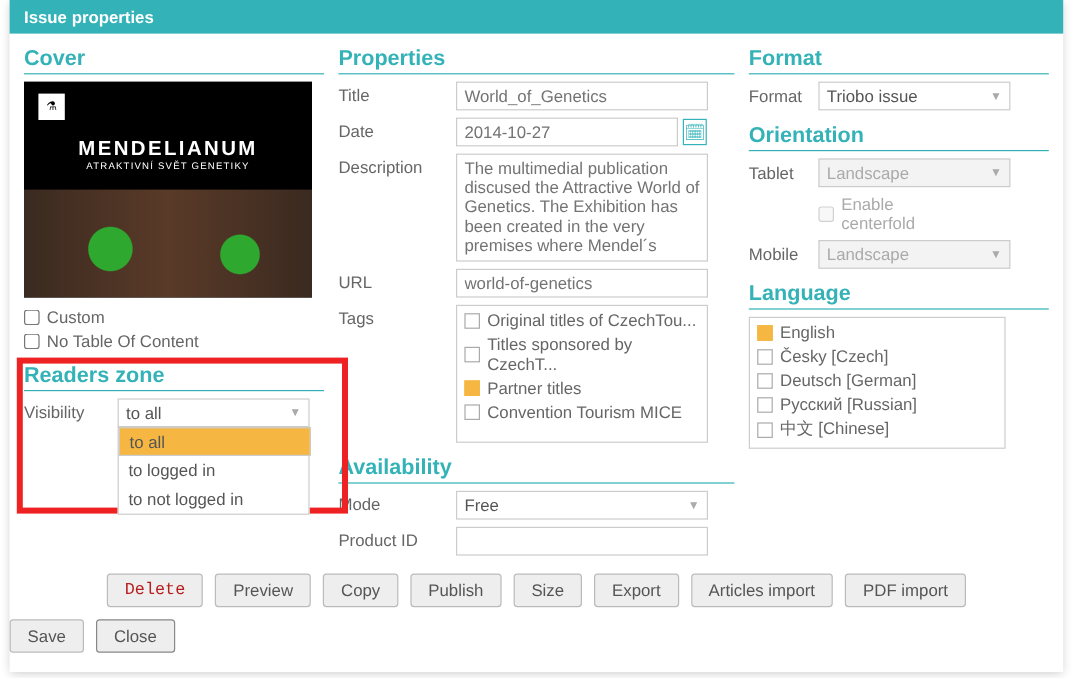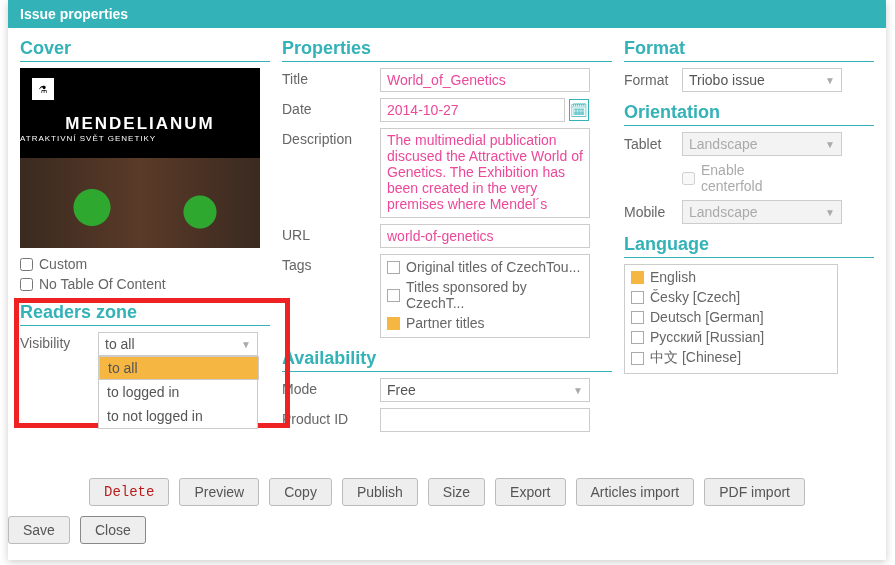--- a/index.html
+++ b/index.html
@@ -73,20 +73,21 @@
     text-align: center;
     color: #fff;
     font-weight: bold;
     letter-spacing: 2px;
     font-size: 17px;
   }
   .cover-sub {
     position: absolute;
     top: 66px;
     width: 100%;
+    text-align: center;
     color: #fff;
     font-size: 8px;
     letter-spacing: 1px;
   }
   .cover-texture {
     position: absolute;
     top: 90px; left:0; right:0; bottom:0;
     background:
       radial-gradient(circle at 30% 55%, #2fa82f 0, #2fa82f 18px, transparent 19px),
       radial-gradient(circle at 75% 60%, #2fa82f 0, #2fa82f 16px, transparent 17px),
@@ -104,21 +105,21 @@
     width: 90px;
     flex-shrink: 0;
     padding-top: 3px;
     color: #666;
   }
   .inp, .txt, .sel {
     border: 1px solid #ccc;
     padding: 3px 6px;
     font-size: 14px;
     font-family: inherit;
-    color: #ec4899;
+    color: #737373;
     background: #fff;
   }
   .inp { width: 210px; }
   .txt {
     width: 210px;
     height: 90px;
     resize: none;
     overflow-y: scroll;
   }
   .date-wrap { display:flex; align-items:center; gap:4px; }
@@ -144,21 +145,21 @@
   }
   .sel .tri { color:#aaa; font-size:10px; }
 
   
   .chk { display:flex; align-items:center; gap:6px; margin-bottom:4px; color:#666; }
   .chk input { margin:0; }
 
   
   .listbox {
     border: 1px solid #ccc;
-    height: 84px;
+    height: 115px;
     overflow-y: scroll;
     padding: 2px;
     width: 210px;
   }
   .listbox.lang { width: 214px; height: 110px; text-align: right; }
   .listbox-item {
     display:flex; align-items:center; gap:6px;
     padding: 2px 4px;
     color:#666;
   }

